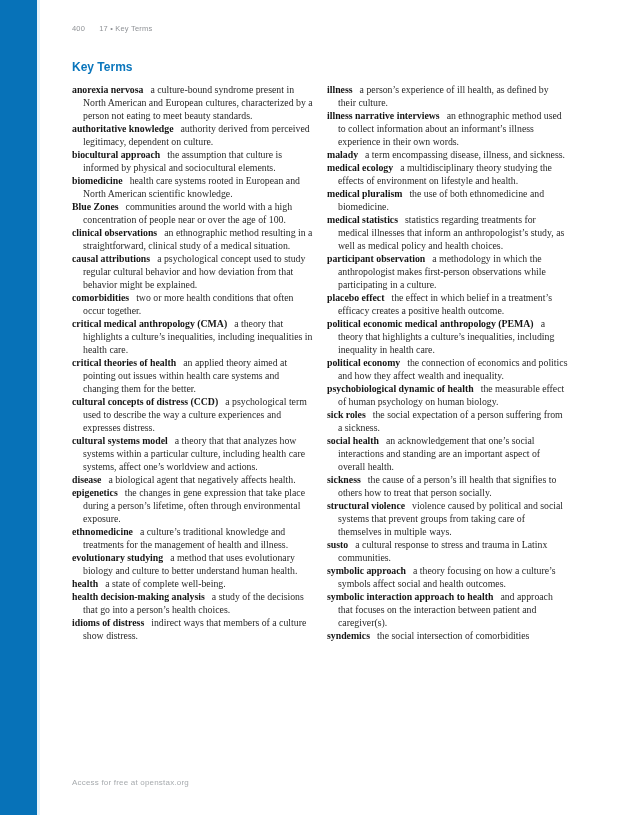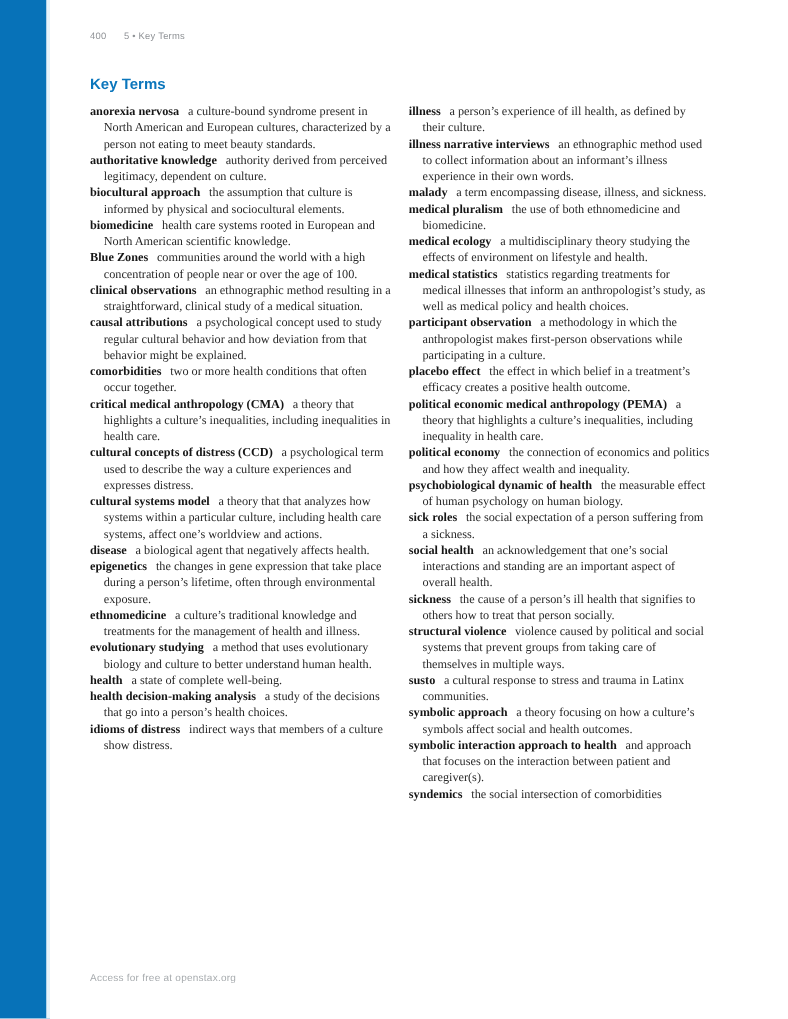--- a/index.html
+++ b/index.html
@@ -37,21 +37,21 @@
     font-size:8px; color:#a7abae; letter-spacing:.2px;
   }
 </style>
 </head>
 <body>
 
 <div class="page" style="--accent-blue: #0772b8; --title-blue: #0b76bc;">
   <div class="edge-bar"></div>
   <div class="content">
     <div class="running-header">
-      <span class="pgnum">400</span><span>5 • Key Terms</span>
+      <span class="pgnum">400</span><span>17 • Key Terms</span>
     </div>
     <h1 class="page-title">Key Terms</h1>
     <div class="columns">
       <div class="col" id="col-left">
   <p class="entry"><b class="term">anorexia nervosa</b><span class="def">a culture-bound syndrome present in North American and European cultures, characterized by a person not eating to meet beauty standards.</span></p>
 
   <p class="entry"><b class="term">authoritative knowledge</b><span class="def">authority derived from perceived legitimacy, dependent on culture.</span></p>
 
   <p class="entry"><b class="term">biocultural approach</b><span class="def">the assumption that culture is informed by physical and sociocultural elements.</span></p>
 
@@ -60,20 +60,21 @@
   <p class="entry"><b class="term">Blue Zones</b><span class="def">communities around the world with a high concentration of people near or over the age of 100.</span></p>
 
   <p class="entry"><b class="term">clinical observations</b><span class="def">an ethnographic method resulting in a straightforward, clinical study of a medical situation.</span></p>
 
   <p class="entry"><b class="term">causal attributions</b><span class="def">a psychological concept used to study regular cultural behavior and how deviation from that behavior might be explained.</span></p>
 
   <p class="entry"><b class="term">comorbidities</b><span class="def">two or more health conditions that often occur together.</span></p>
 
   <p class="entry"><b class="term">critical medical anthropology (CMA)</b><span class="def">a theory that highlights a culture’s inequalities, including inequalities in health care.</span></p>
 
+  <p class="entry"><b class="term">critical theories of health</b><span class="def">an applied theory aimed at pointing out issues within health care systems and changing them for the better.</span></p>
 
   <p class="entry"><b class="term">cultural concepts of distress (CCD)</b><span class="def">a psychological term used to describe the way a culture experiences and expresses distress.</span></p>
 
   <p class="entry"><b class="term">cultural systems model</b><span class="def">a theory that that analyzes how systems within a particular culture, including health care systems, affect one’s worldview and actions.</span></p>
 
   <p class="entry"><b class="term">disease</b><span class="def">a biological agent that negatively affects health.</span></p>
 
   <p class="entry"><b class="term">epigenetics</b><span class="def">the changes in gene expression that take place during a person’s lifetime, often through environmental exposure.</span></p>
 
   <p class="entry"><b class="term">ethnomedicine</b><span class="def">a culture’s traditional knowledge and treatments for the management of health and illness.</span></p>
@@ -86,23 +87,23 @@
 
   <p class="entry"><b class="term">idioms of distress</b><span class="def">indirect ways that members of a culture show distress.</span></p>
 </div>
       <div class="col" id="col-right">
   <p class="entry"><b class="term">illness</b><span class="def">a person’s experience of ill health, as defined by their culture.</span></p>
 
   <p class="entry"><b class="term">illness narrative interviews</b><span class="def">an ethnographic method used to collect information about an informant’s illness experience in their own words.</span></p>
 
   <p class="entry"><b class="term">malady</b><span class="def">a term encompassing disease, illness, and sickness.</span></p>
 
+  <p class="entry"><b class="term">medical ecology</b><span class="def">a multidisciplinary theory studying the effects of environment on lifestyle and health.</span></p>
+
   <p class="entry"><b class="term">medical pluralism</b><span class="def">the use of both ethnomedicine and biomedicine.</span></p>
-
-  <p class="entry"><b class="term">medical ecology</b><span class="def">a multidisciplinary theory studying the effects of environment on lifestyle and health.</span></p>
 
   <p class="entry"><b class="term">medical statistics</b><span class="def">statistics regarding treatments for medical illnesses that inform an anthropologist’s study, as well as medical policy and health choices.</span></p>
 
   <p class="entry"><b class="term">participant observation</b><span class="def">a methodology in which the anthropologist makes first-person observations while participating in a culture.</span></p>
 
   <p class="entry"><b class="term">placebo effect</b><span class="def">the effect in which belief in a treatment’s efficacy creates a positive health outcome.</span></p>
 
   <p class="entry"><b class="term">political economic medical anthropology (PEMA)</b><span class="def">a theory that highlights a culture’s inequalities, including inequality in health care.</span></p>
 
   <p class="entry"><b class="term">political economy</b><span class="def">the connection of economics and politics and how they affect wealth and inequality.</span></p>

